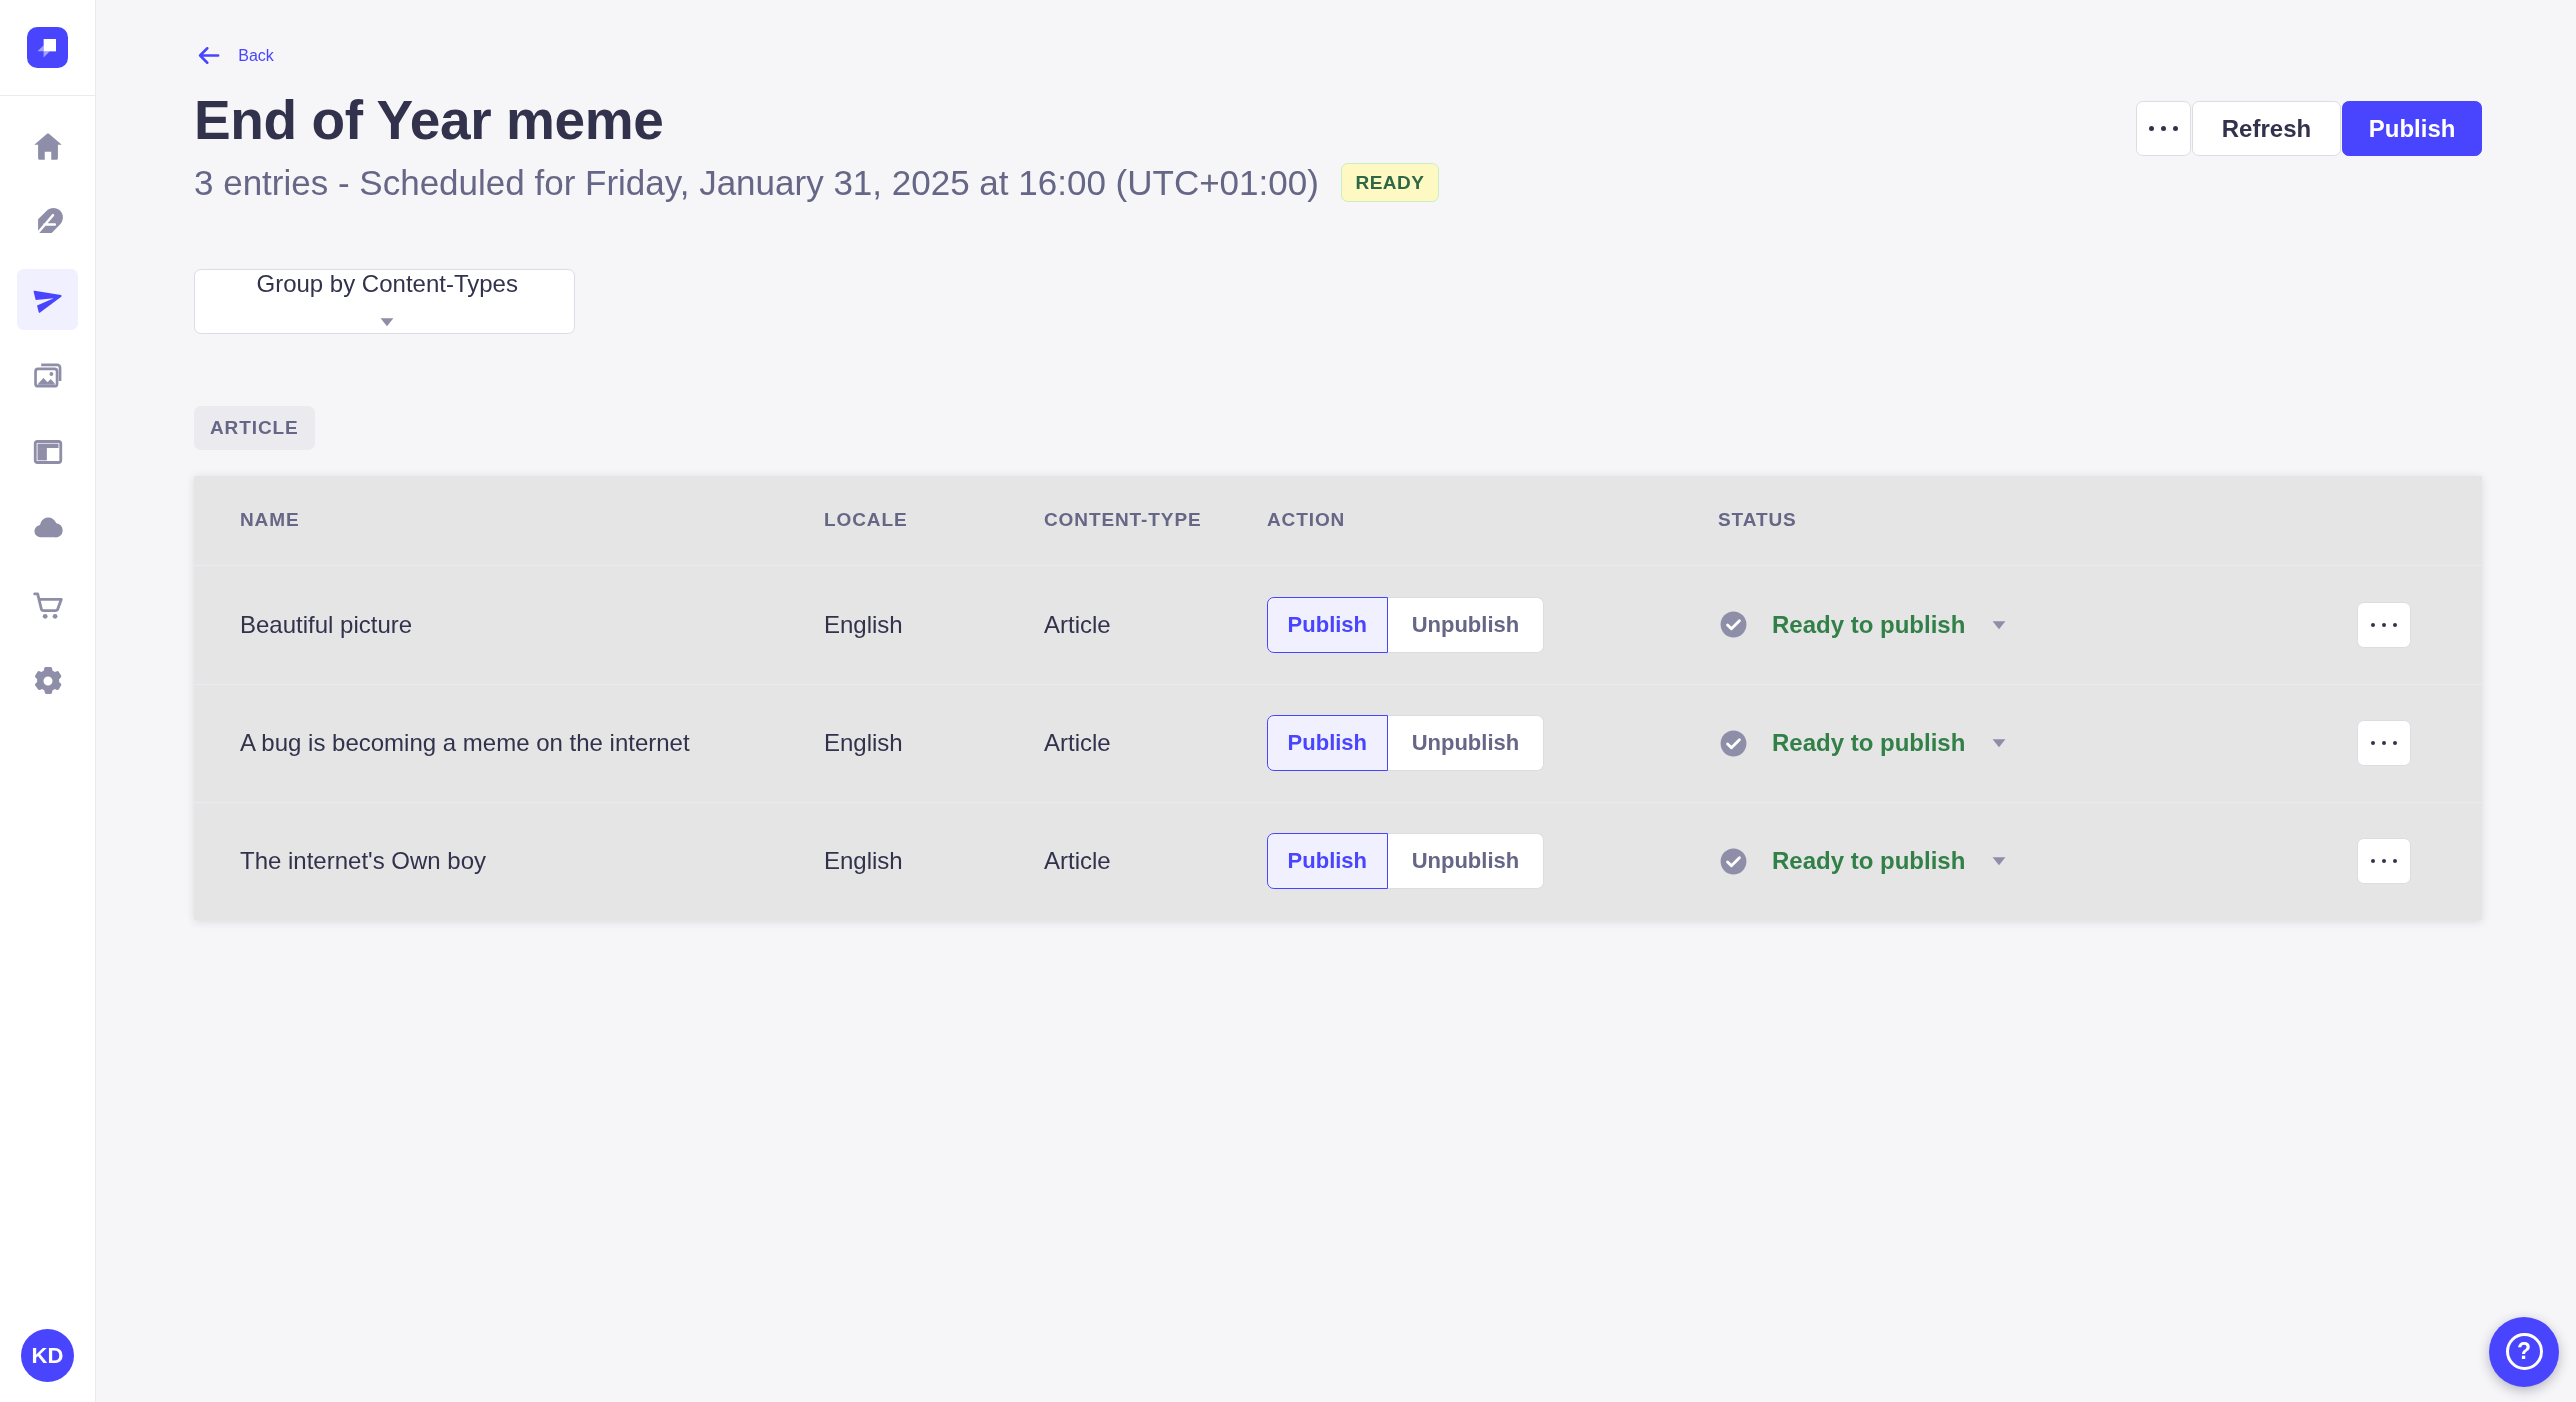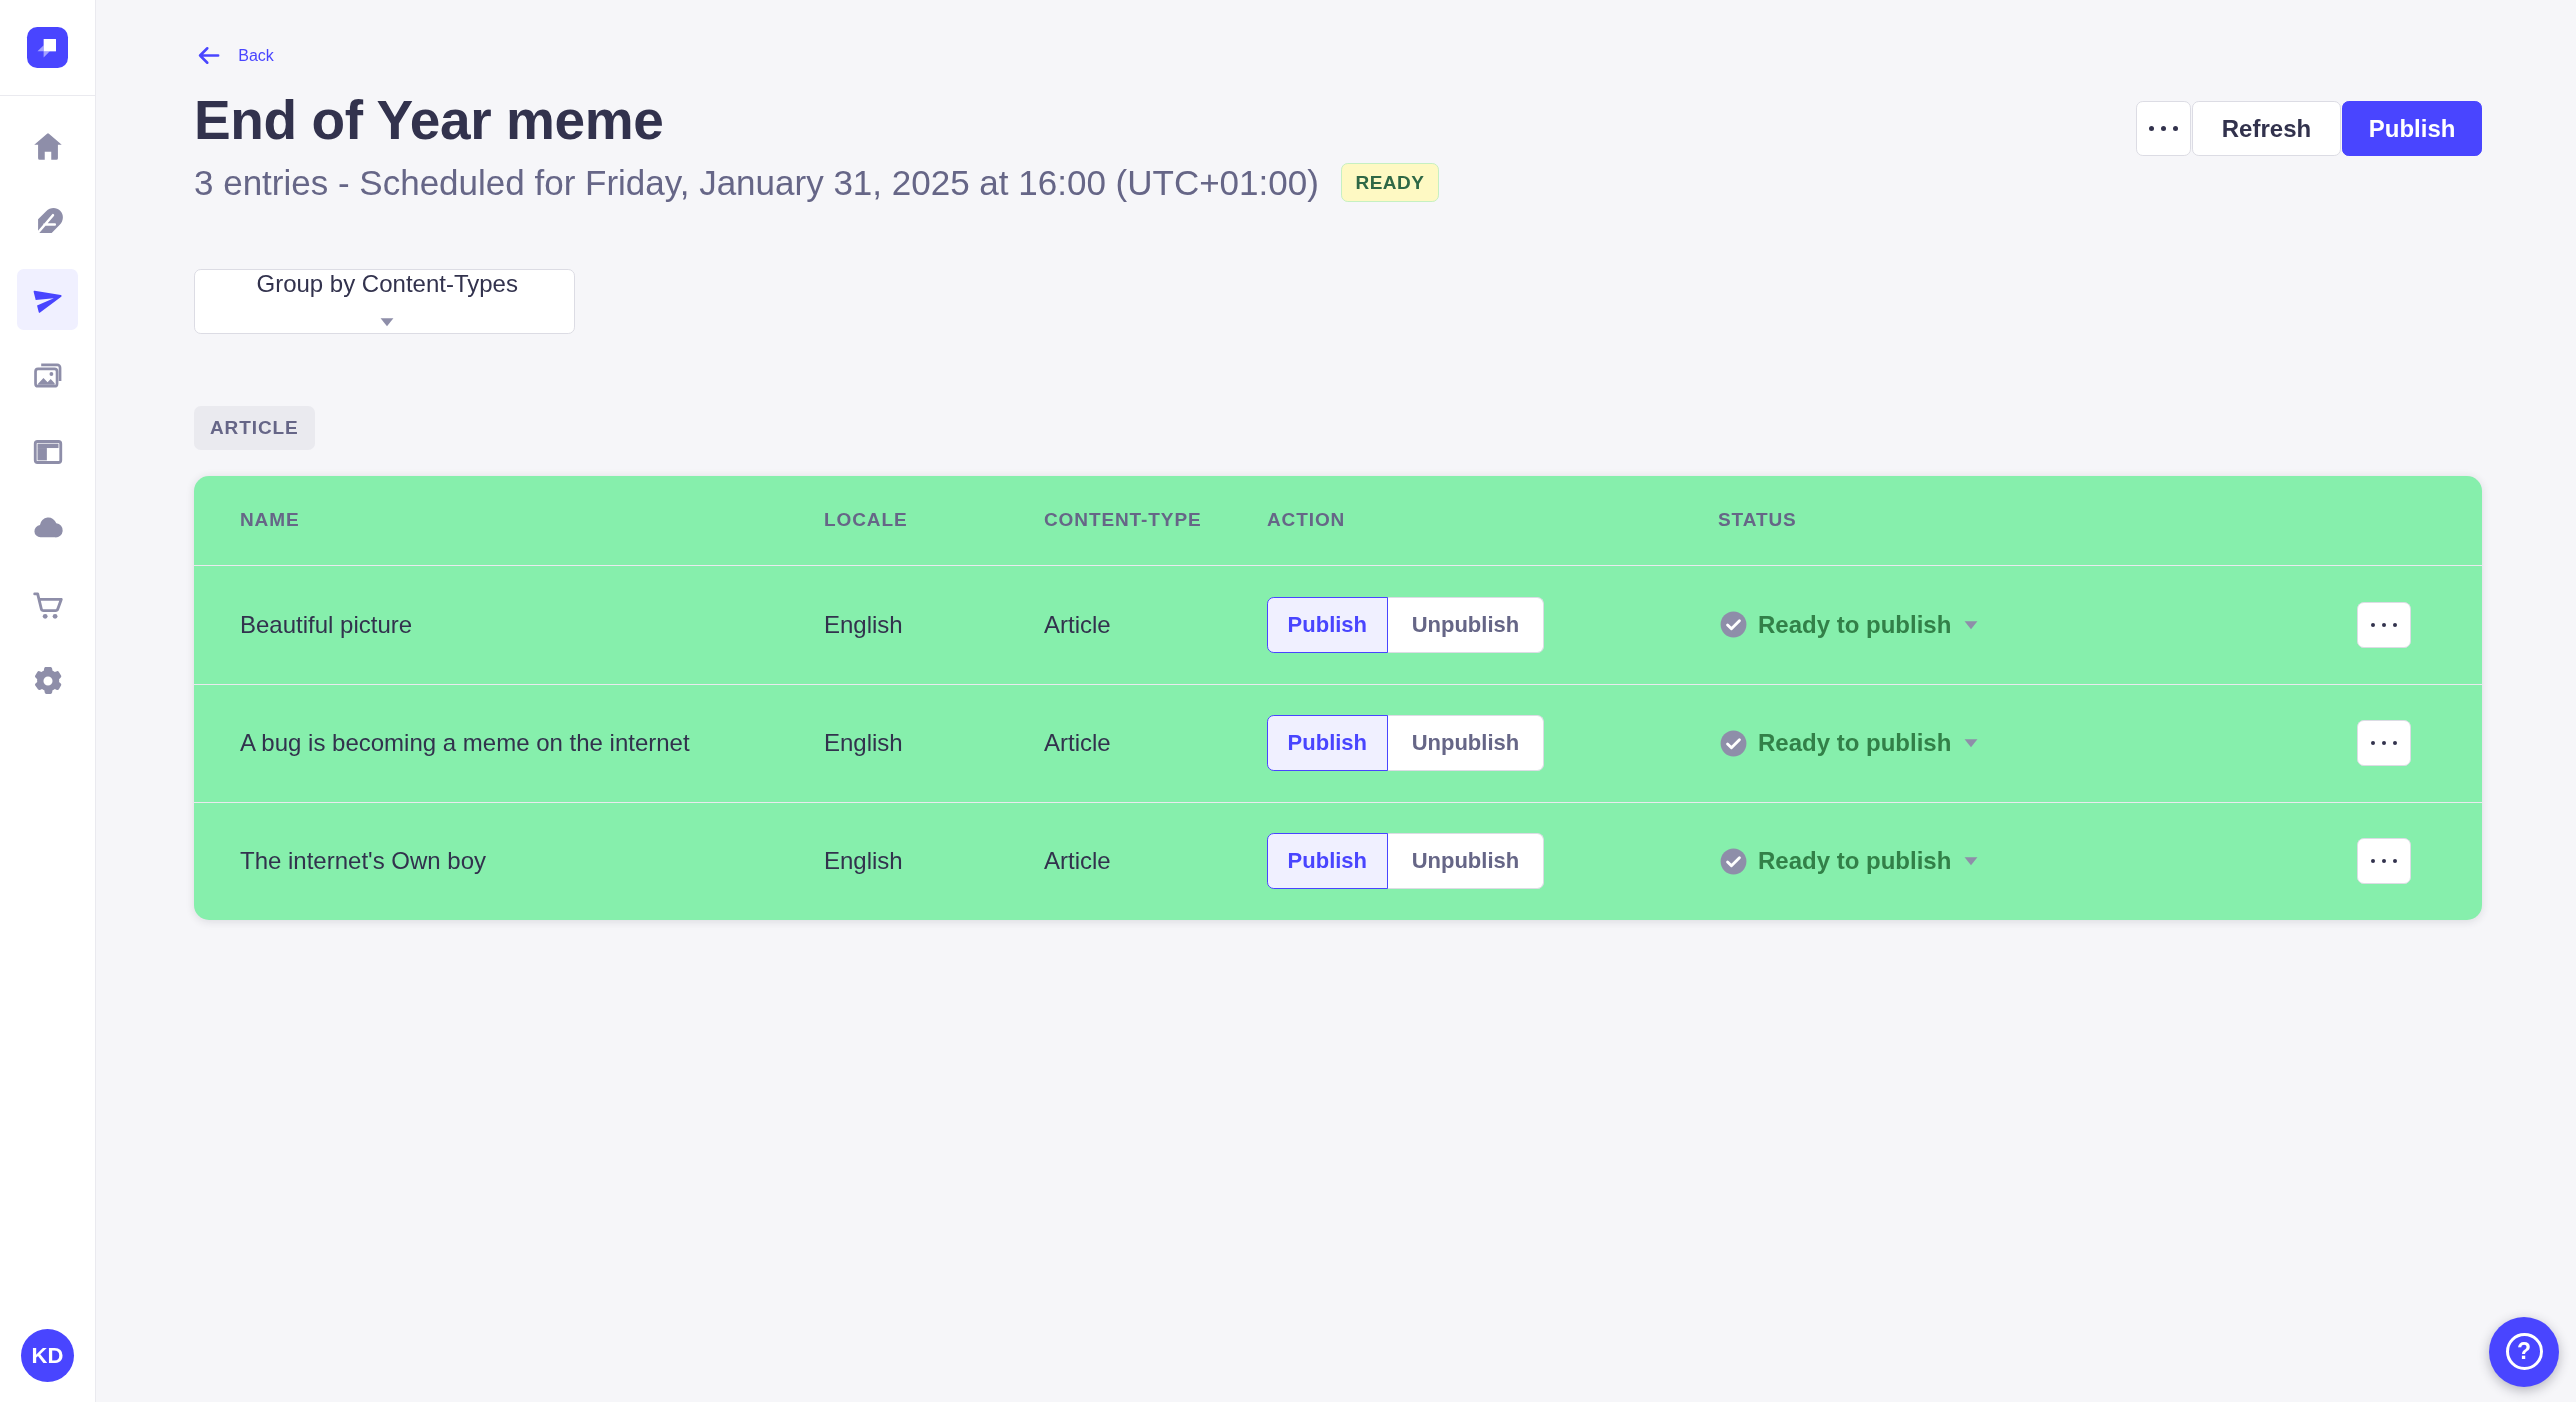--- a/index.html
+++ b/index.html
@@ -88,21 +88,21 @@
 
   
   .group-section { padding:0 94px 0 98px; }
   .group-badge {
     display:inline-block; margin-top:72px;
     background:#eaeaef; color:#666687;
     font-size:19px; font-weight:700; letter-spacing:0.9px;
     padding:11px 16px; border-radius:6.8px;
   }
   .card {
-    margin-top:25.6px; background:#86efac; border-radius:15px;
+    margin-top:25.6px; background:#e5e5e5; border-radius:1px;
     box-shadow:0 1.7px 8.5px rgba(33,33,52,0.12);
   }
   .trow {
     display:grid;
     grid-template-columns:584px 220px 223px 451px 1fr 124px;
     align-items:center;
     padding:0 71px 0 46px;
   }
   .thead { height:90px; border-bottom:0.9px solid #eaeaef; }
   .th { font-size:19px; font-weight:700; color:#666687; letter-spacing:0.9px; }
@@ -117,21 +117,21 @@
   }
   .seg .seg-on {
     padding:0 19.6px; background:#f0f0ff; border:1.7px solid #4945ff;
     border-radius:6.8px 0 0 6.8px; color:#4945ff; font-weight:700;
   }
   .seg .seg-off {
     padding:0 24px; background:#fff; border:0.9px solid #dcdce4; border-left:none;
     border-radius:0 6.8px 6.8px 0; color:#666687; font-weight:600;
   }
 
-  .status { display:flex; align-items:center; gap:9px; cursor:pointer; }
+  .status { display:flex; align-items:center; gap:23px; cursor:pointer; }
   .status svg.check { width:31px; height:31px; }
   .status .status-text { font-size:24px; font-weight:700; color:#328048; }
   .status svg.caret { width:22px; height:22px; }
 
   .row-more {
     justify-self:end;
     width:54px; height:46px; background:#fff;
     border:0.9px solid #dcdce4; border-radius:6.8px;
     display:flex; align-items:center; justify-content:center; cursor:pointer;
   }

